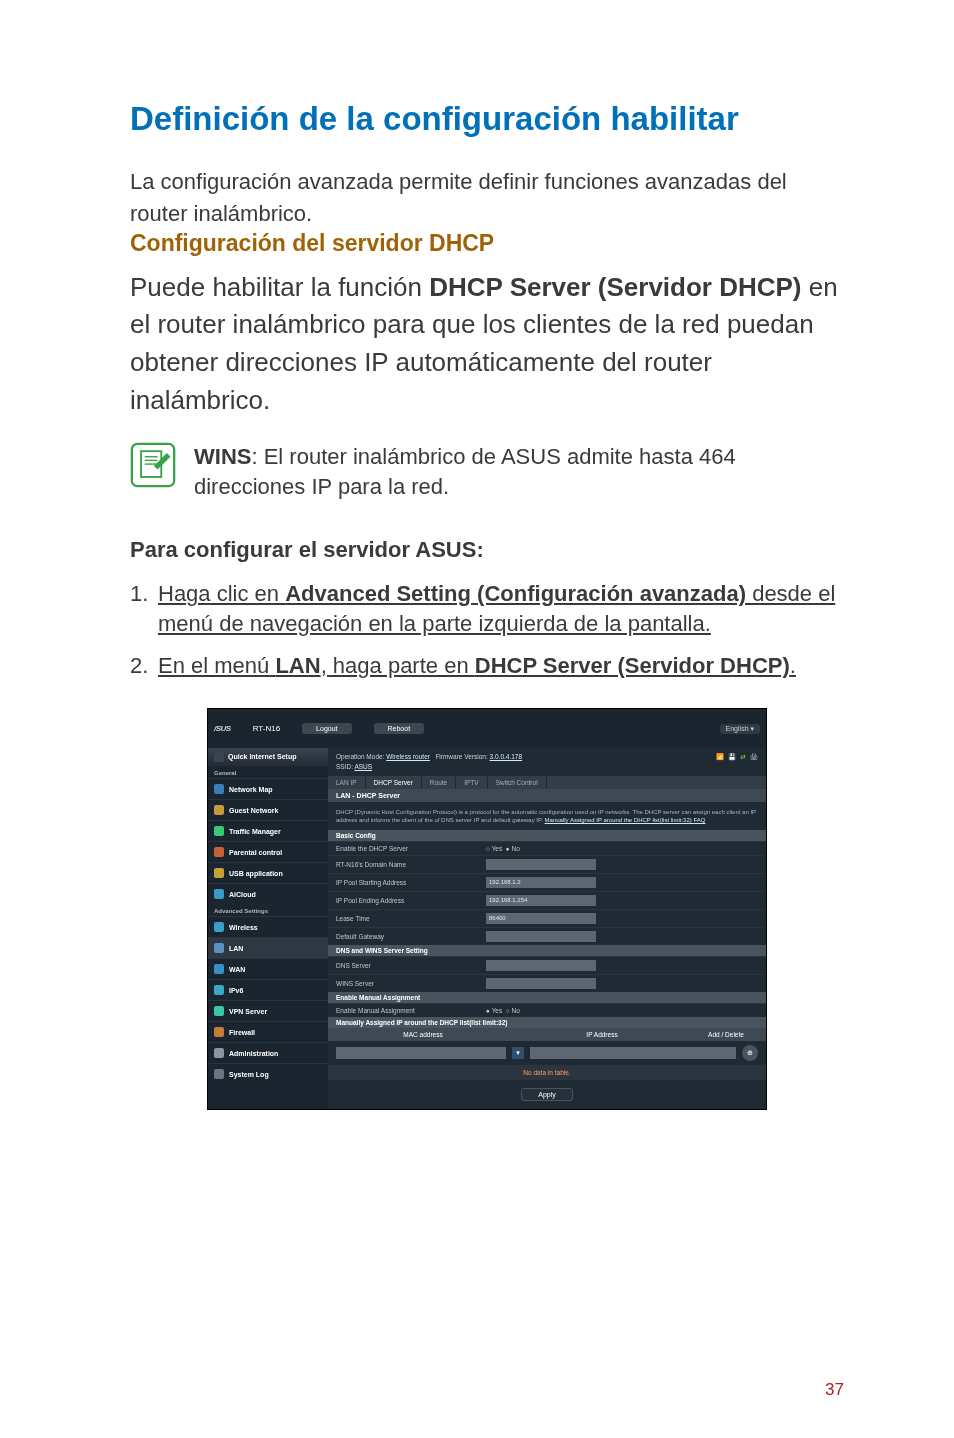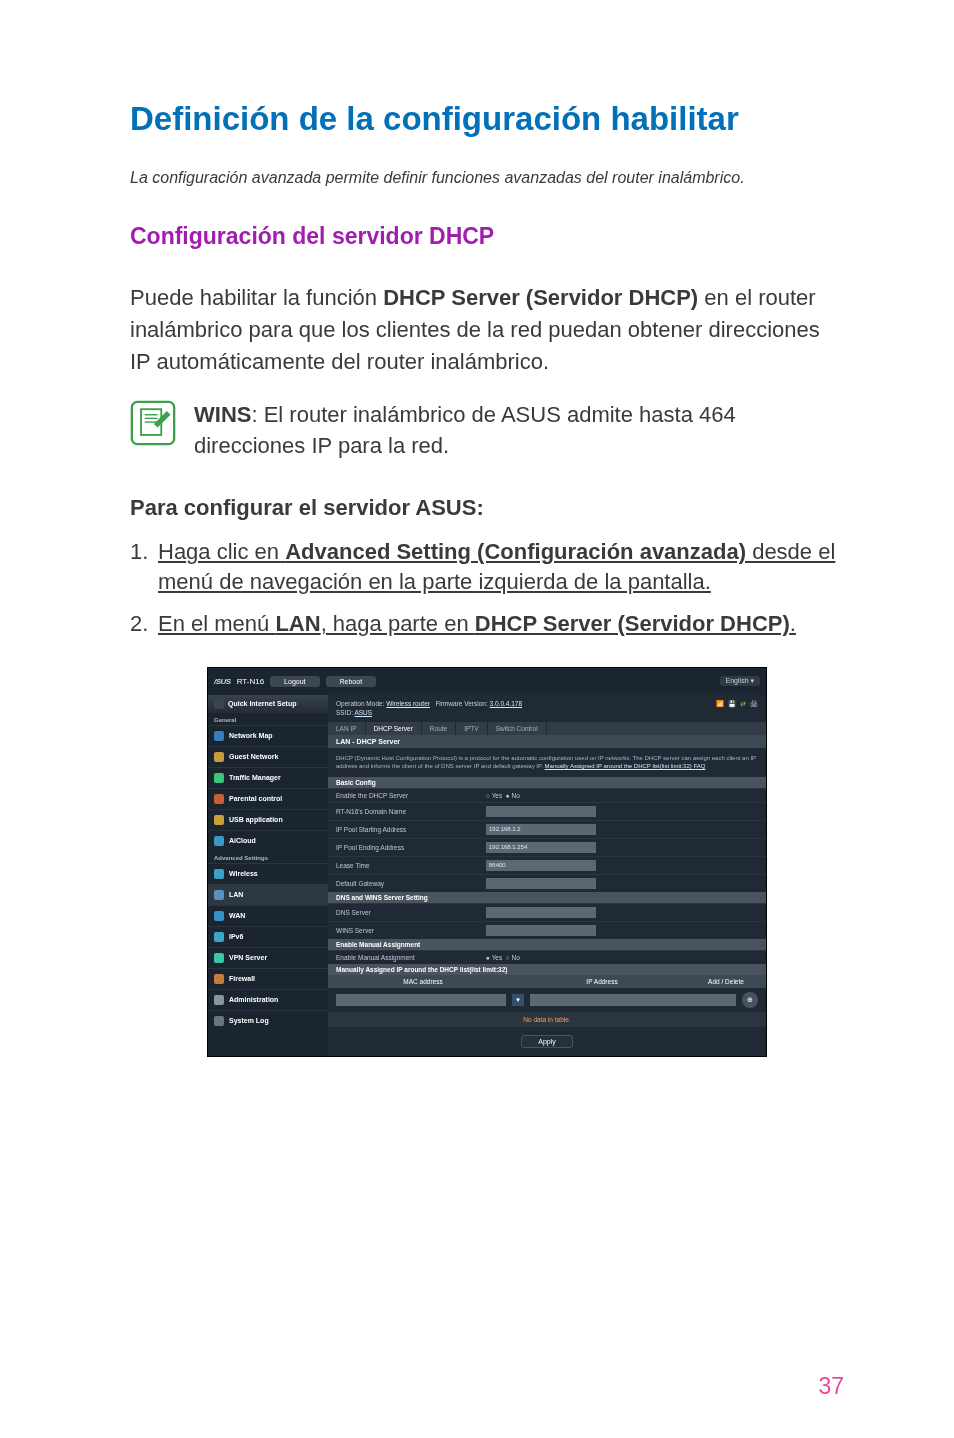--- a/index.html
+++ b/index.html
@@ -12,33 +12,31 @@
     position: relative;
     padding: 100px 110px 60px 130px;
   }
   .title {
     color: #0070b8;
     font-size: 33px;
     font-weight: 700;
     margin-bottom: 28px;
   }
   .intro {
-    font-size: 16px;
+    font-size: 22px;
     line-height: 1.45;
-    margin-bottom: 34px;
-    font-style: italic;
   }
   .subhead {
-    color: #a21caf;
+    color: #a16207;
     font-size: 23px;
     font-weight: 700;
-    margin-bottom: 32px;
+    margin-bottom: 12px;
   }
   .body-text {
-    font-size: 22px;
+    font-size: 26px;
     line-height: 1.45;
     margin-bottom: 22px;
   }
   .body-text b { font-weight: 700; }
   .note-row {
     display: flex;
     align-items: flex-start;
     gap: 18px;
     margin-bottom: 34px;
   }
@@ -80,22 +78,22 @@
     margin: 0 auto;
     background: #0c1620;
     border: 1px solid #000;
     font-size: 7px;
     color: #c8d0d8;
   }
   .rs-top {
     background: #1a2530;
     display: flex;
     align-items: center;
-    padding: 8px 6px;
-    gap: 6px;
+    padding: 14px 6px;
+    gap: 22px;
   }
   .rs-logo { font-style: italic; font-weight: 700; color: #d0d8e0; font-size: 8px; letter-spacing: -0.5px; }
   .rs-model { color: #fff; font-size: 8px; }
   .rs-btn {
     background: #3d4752;
     border-radius: 3px;
     color: #fff;
     padding: 2px 14px;
     font-size: 7px;
   }
@@ -238,22 +236,22 @@
     font-size: 7px;
   }
   .ico {
     width: 10px; height: 10px; display: inline-block;
     background: #3a4550; border-radius: 2px;
   }
   .page-num {
     position: absolute;
     bottom: 38px;
     right: 110px;
-    font-size: 23px;
-    color: #ec4899;
+    font-size: 17px;
+    color: #b91c1c;
   }
 </style>
 </head>
 <body>
 
 <h1 class="title">Definición de la configuración habilitar</h1>
 
 <p class="intro">La configuración avanzada permite definir funciones avanzadas del router inalámbrico.</p>
 
 <h2 class="subhead">Configuración del servidor DHCP</h2>

